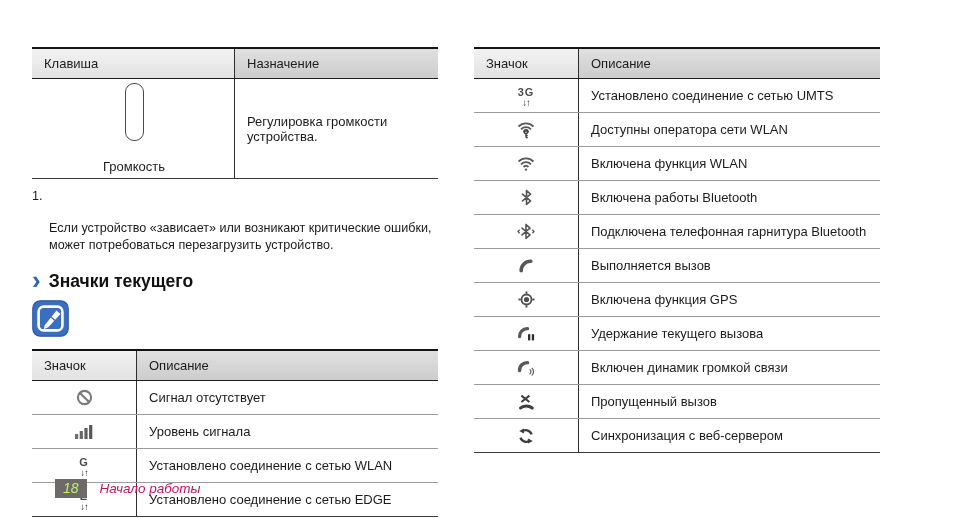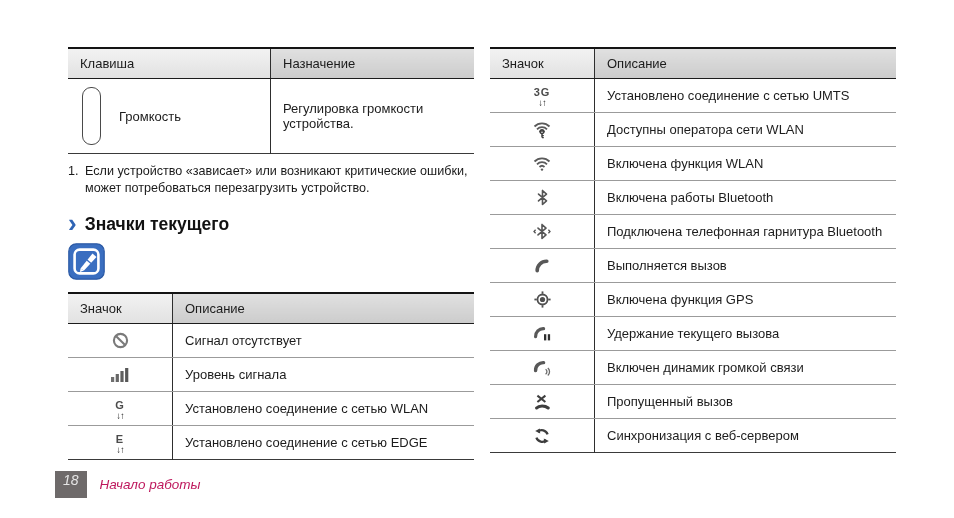--- a/index.html
+++ b/index.html
@@ -1,62 +1,62 @@
 <!DOCTYPE html>
 <html><head>
 <meta charset="utf-8">
 <style>
   html,body{margin:0;padding:0;}
   body{
     width:954px;height:518px;background:#ffffff;position:relative;
     font-family:"Liberation Sans", sans-serif;color:#1a1a1a;overflow:hidden;
   }
-  .columns{display:flex;padding:47px 0 0 68px;gap:16px;}
+  .columns{display:flex;padding:47px 0 0 32px;gap:36px;}
   .col{width:406px;flex:0 0 406px;}
 
   
   table.tbl{width:100%;border-collapse:collapse;border-top:2px solid #141414;border-bottom:1px solid #3a3a3a;font-size:13px;}
   table.tbl th{font-weight:normal;text-align:left;padding:7px 12px;border-bottom:1px solid #1c1c1c;color:#1c1c1c;}
   table.tbl th.c1{background:linear-gradient(#f2f2f2,#e2e2e2);border-right:1px solid #2e2e2e;}
   table.tbl th.c2{background:linear-gradient(#e0e0e0,#cccccc);}
   table.tbl td{border-bottom:1px solid #9b9b9b;padding:4px 12px;color:#1c1c1c;}
   table.tbl tr:last-child td{border-bottom:none;}
   table.tbl td.c1{border-right:1px solid #2e2e2e;text-align:center;}
   .key-tbl th.c1, .key-tbl td.c1{width:178px;}
   .icon-tbl th.c1, .icon-tbl td.c1{width:80px;}
   .icon-tbl td{height:25px;}
   .icon-tbl td.c1{padding:2px 6px;}
   .key-tbl td{height:66px;vertical-align:middle;}
 
-  .keycell{display:flex;align-items:center;gap:18px;padding-left:2px;}
+  .keycell{display:flex;align-items:center;gap:18px;padding-left:2px;flex-direction:column;}
   .volkey{display:inline-block;width:17px;height:56px;border:1.6px solid #4a4a4a;border-radius:9px;background:#fff;}
   .keylabel{font-size:13px;}
 
   
   .footnote{display:flex;margin-top:9px;font-size:12.6px;line-height:1.35;width:404px;}
   .fn-num{flex:0 0 17px;}
-  .fn-text{flex:1;}
+  .fn-text{flex:1;margin-top:32px;}
 
   
   .section{margin:17px 0 8px 0;font-size:17.5px;font-weight:bold;color:#111;display:flex;align-items:center;gap:8px;}
   .chev{color:#2f64b5;font-size:26px;font-weight:bold;line-height:16px;position:relative;top:-2px;}
 
   
   .note{display:flex;gap:11px;align-items:flex-start;margin:2px 0 12px 0;}
   .note-icon{flex:0 0 37px;}
   .note-text{font-size:13px;line-height:1.42;padding-top:1px;}
 
   
   .neticon{display:inline-flex;flex-direction:column;align-items:center;line-height:1;}
   .netletter{font-size:11px;font-weight:bold;color:#4b4b4b;letter-spacing:1px;}
   .netarrows{font-size:9.5px;font-weight:bold;color:#262626;letter-spacing:-1px;margin-top:0px;}
 
   
   .footer{position:absolute;left:55px;bottom:20px;display:flex;align-items:center;}
-  .pagenum{background:#6e6a6a;color:#e5e5e5;font-style:italic;font-size:14px;padding:1px 8px 10px 8px;}
+  .pagenum{background:#6e6a6a;color:#bef264;font-style:italic;font-size:14px;padding:1px 8px 2px 8px;}
   .chapter{font-style:italic;color:#be185d;font-size:13.5px;margin-left:13px;}
 
   svg{display:block;margin:0 auto;}
 </style>
 </head>
 <body>
 
 <div class="columns">
 
   <div class="col">

